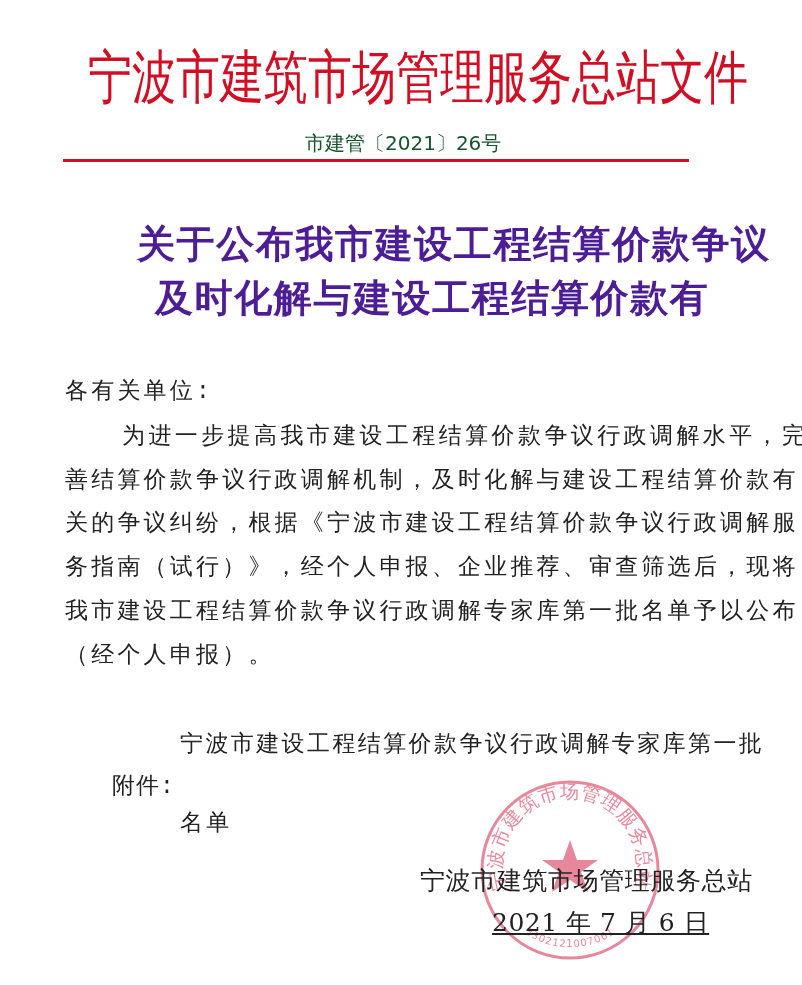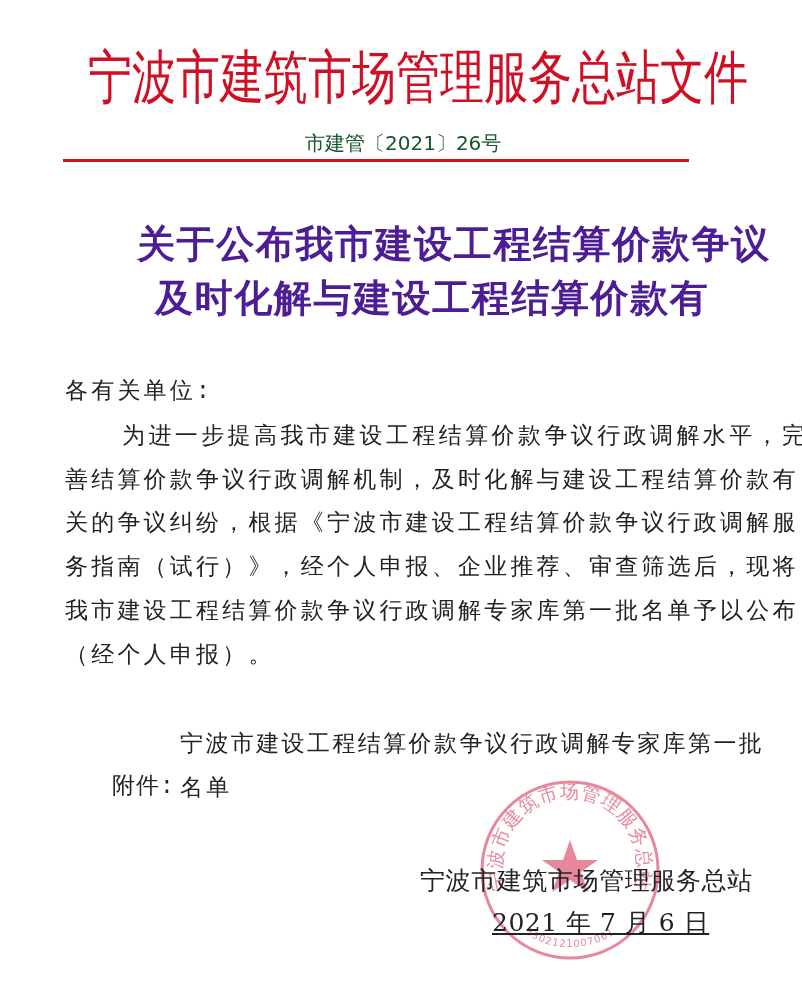--- a/index.html
+++ b/index.html
@@ -99,21 +99,21 @@
 <div class="abs body-line" style="left:65px; top:375px;">各有关单位:</div>
 <div class="abs body-line" style="left:122px; top:420px; letter-spacing:3.4px;">为进一步提高我市建设工程结算价款争议行政调解水平，完</div>
 <div class="abs body-line" style="left:65px; top:464px;">善结算价款争议行政调解机制，及时化解与建设工程结算价款有</div>
 <div class="abs body-line" style="left:65px; top:507px;">关的争议纠纷，根据《宁波市建设工程结算价款争议行政调解服</div>
 <div class="abs body-line" style="left:65px; top:551px;">务指南（试行）》，经个人申报、企业推荐、审查筛选后，现将</div>
 <div class="abs body-line" style="left:65px; top:595px;">我市建设工程结算价款争议行政调解专家库第一批名单予以公布</div>
 <div class="abs body-line" style="left:65px; top:639px;">（经个人申报）。</div>
 
 <div class="abs body-line" style="left:112px; top:770px; letter-spacing:1px;">附件:</div>
 <div class="abs body-line" style="left:180px; top:728px; letter-spacing:2.4px;">宁波市建设工程结算价款争议行政调解专家库第一批</div>
-<div class="abs body-line" style="left:180px; top:772px;">名单</div>
+<div class="abs body-line" style="left:180px; top:807px;">名单</div>
 
 <svg class="abs seal" viewBox="0 0 184 184">
   <defs>
     <path id="sealArc" d="M 26 104 A 68 68 0 1 1 158 104" fill="none"></path>
     <path id="codeArc" d="M 40 150 A 80 80 0 0 0 144 150" fill="none"></path>
   </defs>
   <circle cx="92" cy="92" r="88" fill="none" stroke="#e0607a" stroke-width="3"></circle>
   <text font-family="DejaVu Sans, sans-serif" font-size="19" fill="#e0607a" letter-spacing="1">
     <textPath href="#sealArc" startOffset="50%" text-anchor="middle">宁波市建筑市场管理服务总站</textPath>
   </text>

